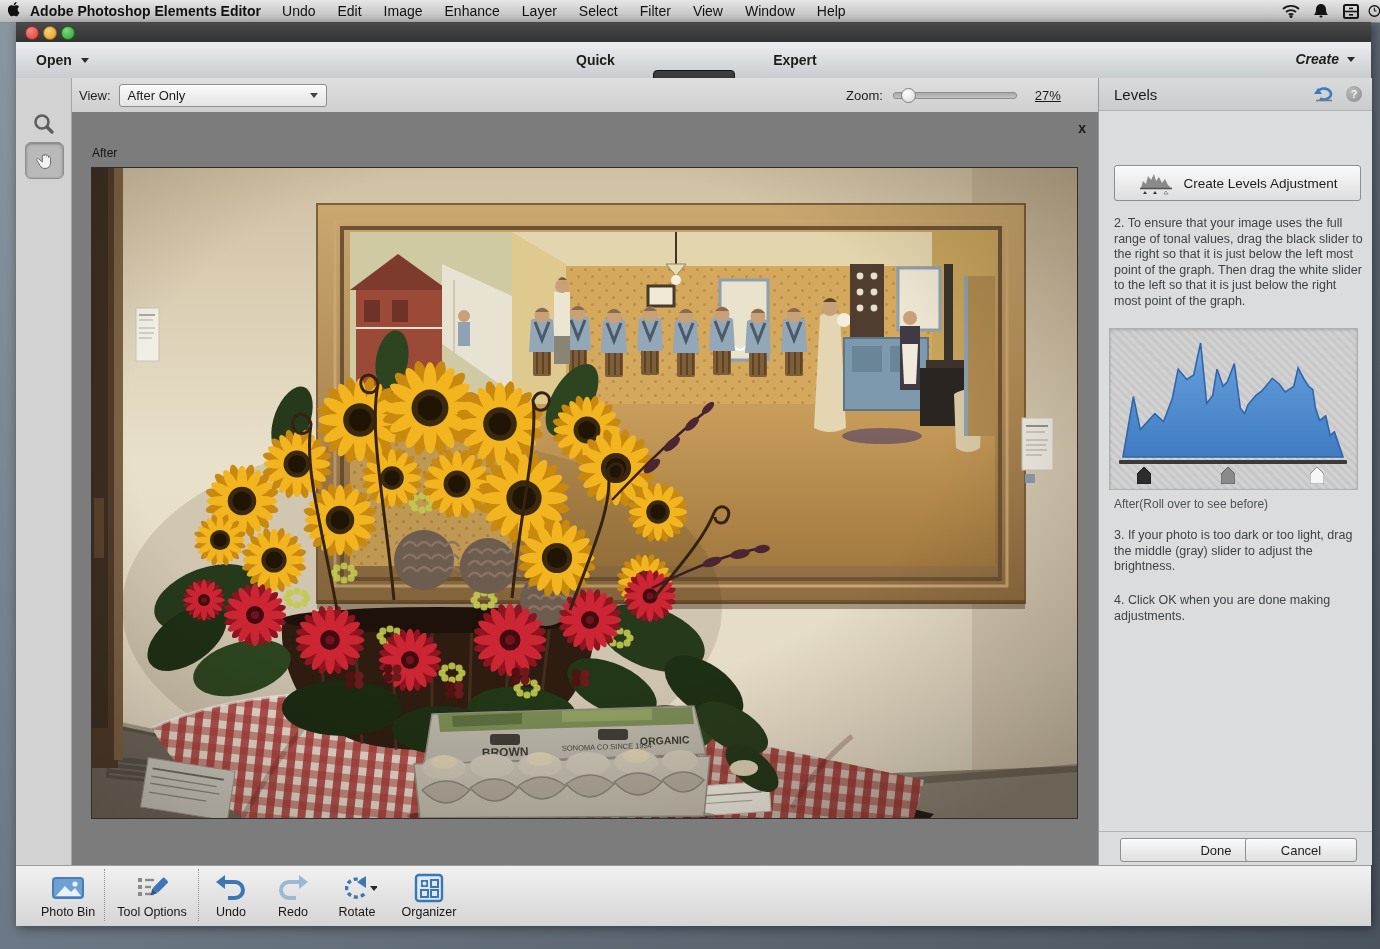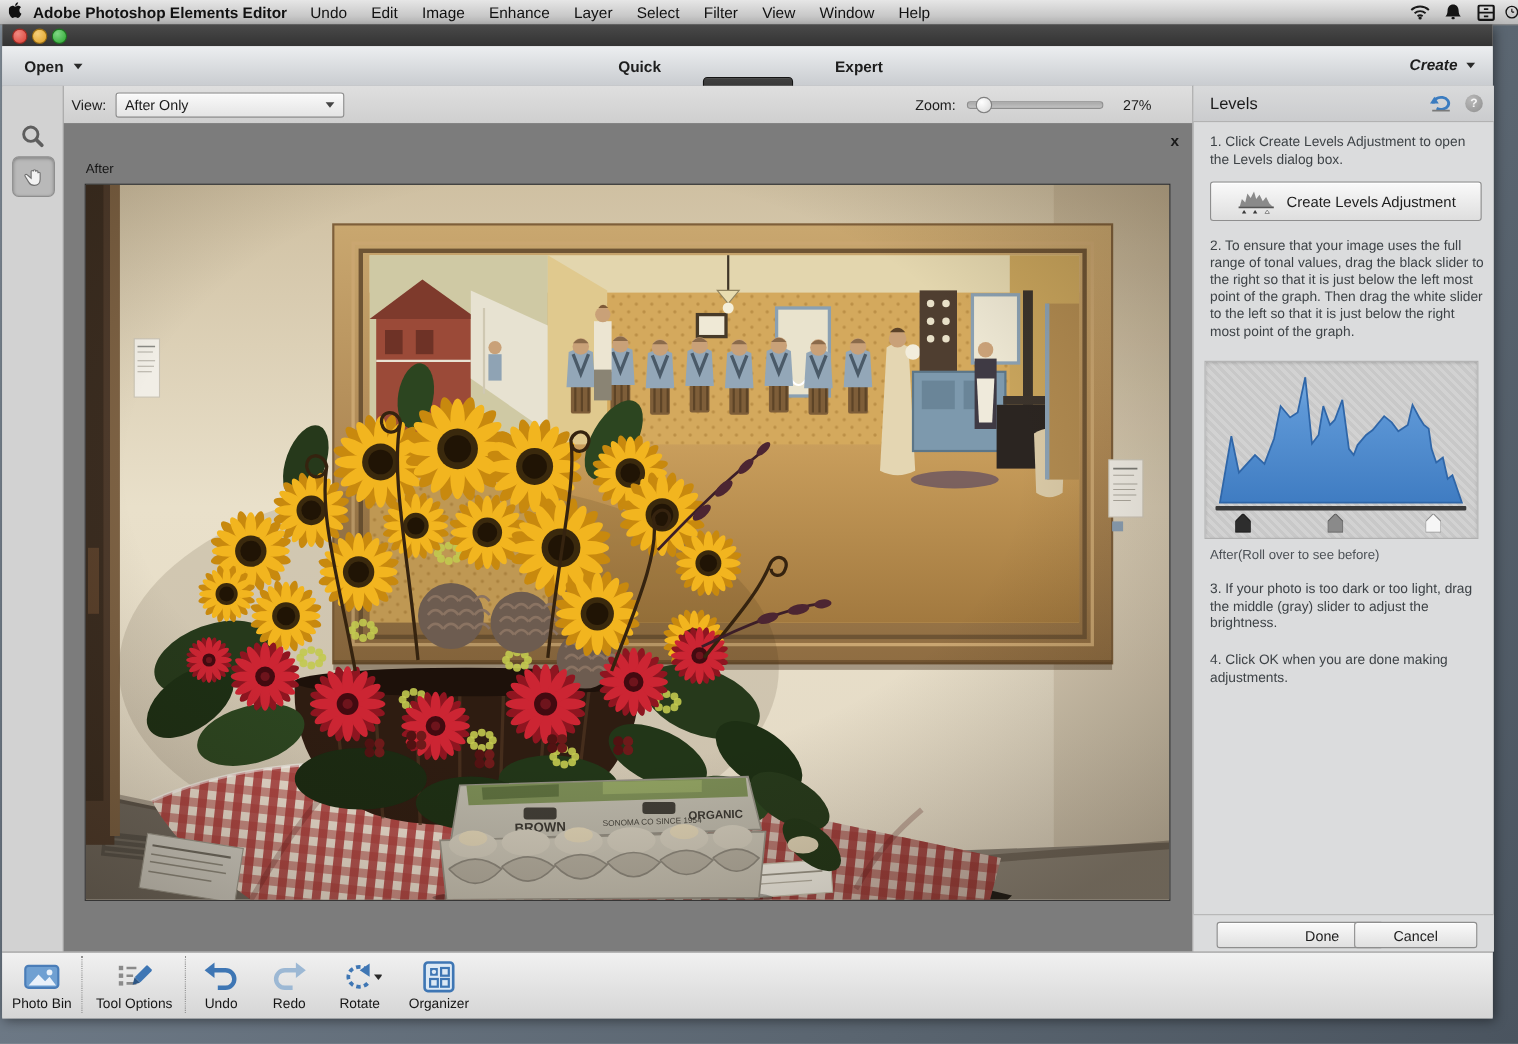--- a/index.html
+++ b/index.html
@@ -12,21 +12,21 @@
   
   .menubar{left:0;top:0;width:1380px;height:22px;
     background:linear-gradient(#e6e6e6,#b9b9b9);
     border-bottom:1px solid #8a8a8a;display:flex;align-items:center;color:#111;font-size:14px;}
   .menubar .apple{width:30px;text-align:center;}
   .menubar .appname{font-weight:bold;margin-right:10px;}
   .menubar .menu{padding:0 11px;}
   .menubar .spacer{flex:1;}
   .menubar .sicon{width:30px;height:22px;display:flex;align-items:center;justify-content:center;}
   
-  .window{left:2px;top:22px;width:1355px;height:903px;background:#d4d4d4;
+  .window{left:16px;top:22px;width:1355px;height:903px;background:#d4d4d4;
     box-shadow:2px 3px 10px rgba(0,0,0,.45);}
   .titlebar{left:0;top:0;width:1355px;height:20px;background:linear-gradient(#4a4a4a,#333);}
   .tlight{width:12px;height:12px;border-radius:50%;position:absolute;top:4px;}
   .tl-close{left:9px;background:radial-gradient(circle at 35% 30%,#f08a82,#dc3e34);border:1px solid #a02a22;}
   .tl-min{left:27px;background:radial-gradient(circle at 35% 30%,#f6cf7a,#dfa023);border:1px solid #9a6d12;}
   .tl-zoom{left:45px;background:radial-gradient(circle at 35% 30%,#7fd784,#28a52e);border:1px solid #1d7220;}
   .modebar{left:0;top:20px;width:1355px;height:36px;
     background:linear-gradient(#eceef0,#c9ccd0);border-bottom:1px solid #97989a;
     display:flex;align-items:center;font-size:14px;font-weight:bold;color:#1d1d1d;}
   .openbtn{margin-left:20px;display:flex;align-items:center;gap:9px;}
@@ -177,21 +177,21 @@
     <span class="viewlabel">View:</span>
     <span class="dropdown">
       <span class="lbl">After Only</span>
       <span class="tri" style="border-top-color:#444;"></span>
     </span>
     <span class="zoomgrp">
       <span>Zoom:</span>
       <span class="ztrack">
         <span class="zknob" style="left: 7.29px;"></span>
       </span>
-      <span class="zval" style="margin-left:8px;">27%</span>
+      <span class="zval" style="margin-left:8px;text-decoration:underline;">27%</span>
     </span>
   </div>
 
   <div class="abs toolstrip">
     <div class="toolbtn" style="top:28px;">
       <svg width="24" height="24" viewBox="0 0 24 24">
           <circle cx="10" cy="10" r="6.5" fill="none" stroke="#5e5e5e" stroke-width="2.6"></circle>
           <line x1="15" y1="15" x2="20" y2="20" stroke="#5e5e5e" stroke-width="3.4" stroke-linecap="round"></line>
         </svg>
     </div>
@@ -774,21 +774,20 @@
             <path d="M4 9 a7 5.5 0 1 1 3 4.5" fill="none" stroke="#3b7cc0" stroke-width="2.6"></path>
             <polygon points="1,9 9,9 5,3" fill="#3b7cc0"></polygon>
             <line x1="3" y1="15.5" x2="19" y2="15.5" stroke="#7a7a7a" stroke-width="1.6"></line>
           </svg>
       </span>
       <span class="rp-hicon">
         <span class="helpcircle">?</span>
       </span>
     </div>
 
-    <div class="rp-step" style="top:44px;">1. Click Create Levels Adjustment to open the Levels dialog box.</div>
 
     <div class="clabtn">
       <svg width="36" height="24" viewBox="0 0 36 24">
         <path d="M3 17 L5 10 L8 13 L10 5 L13 9 L16 3 L18 10 L21 6 L24 12 L27 8 L30 14 L33 17 Z" fill="#8a8a8a"></path>
         <line x1="2" y1="17.5" x2="34" y2="17.5" stroke="#555" stroke-width="1.6"></line>
         <polygon points="5,20 9,20 7,23" fill="#3a3a3a" transform="rotate(180 7 21.5)"></polygon>
         <polygon points="15,20 19,20 17,23" fill="#3a3a3a" transform="rotate(180 17 21.5)"></polygon>
         <polygon points="26,20 30,20 28,23" fill="#fff" stroke="#777" stroke-width=".8" transform="rotate(180 28 21.5)"></polygon>
       </svg>
       <span>Create Levels Adjustment</span>
@@ -829,21 +828,21 @@
     <div class="rp-step" style="top:450px;">3. If your photo is too dark or too light, drag the middle (gray) slider to adjust the brightness.</div>
     <div class="rp-step" style="top:515px;">4. Click OK when you are done making adjustments.</div>
 
     <div class="rp-footer">
       <span class="rp-btn" style="left:21px;padding-left:40px;">Done</span>
       <span class="rp-btn" style="left:146px;">Cancel</span>
     </div>
   </div>
 
   <div class="abs bottombar">
-    <div class="bbitem" style="width:72px;">
+    <div class="bbitem" style="width:72px;margin-left:16px;">
       <span class="ic">
         <svg width="36" height="28" viewBox="0 0 36 28">
             <rect x="2" y="3" width="32" height="22" rx="4" fill="#4a7db8"></rect>
             <rect x="4" y="5" width="28" height="18" rx="2" fill="#6fa0d2"></rect>
             <polygon points="6,22 15,12 21,18 25,14 31,22" fill="#e9f1fa"></polygon>
             <circle cx="25" cy="10" r="2.6" fill="#e9f1fa"></circle>
           </svg>
       </span>
       <span>Photo Bin</span>
     </div>

